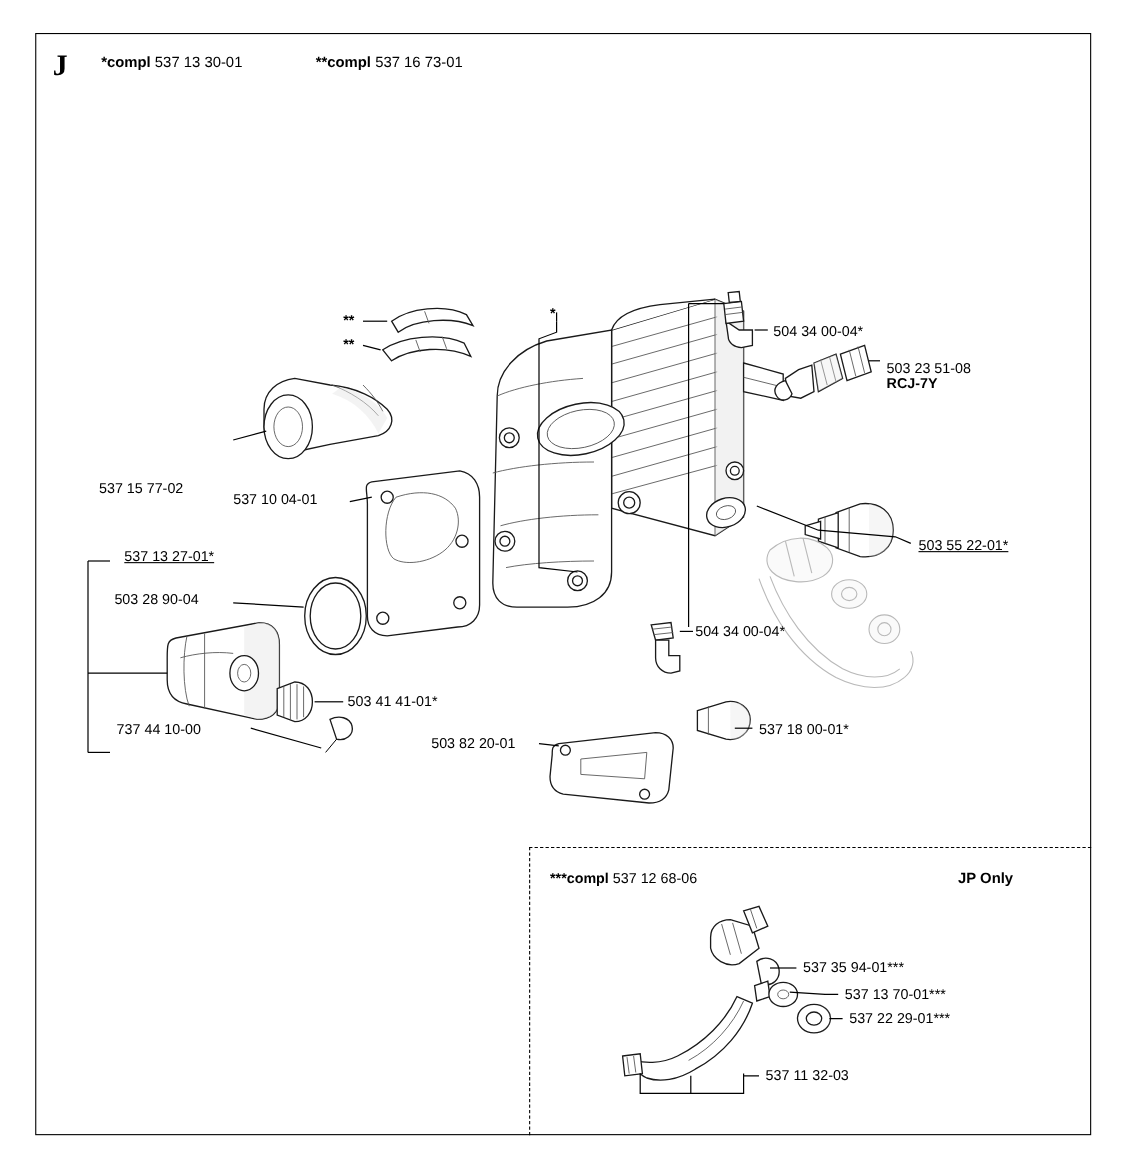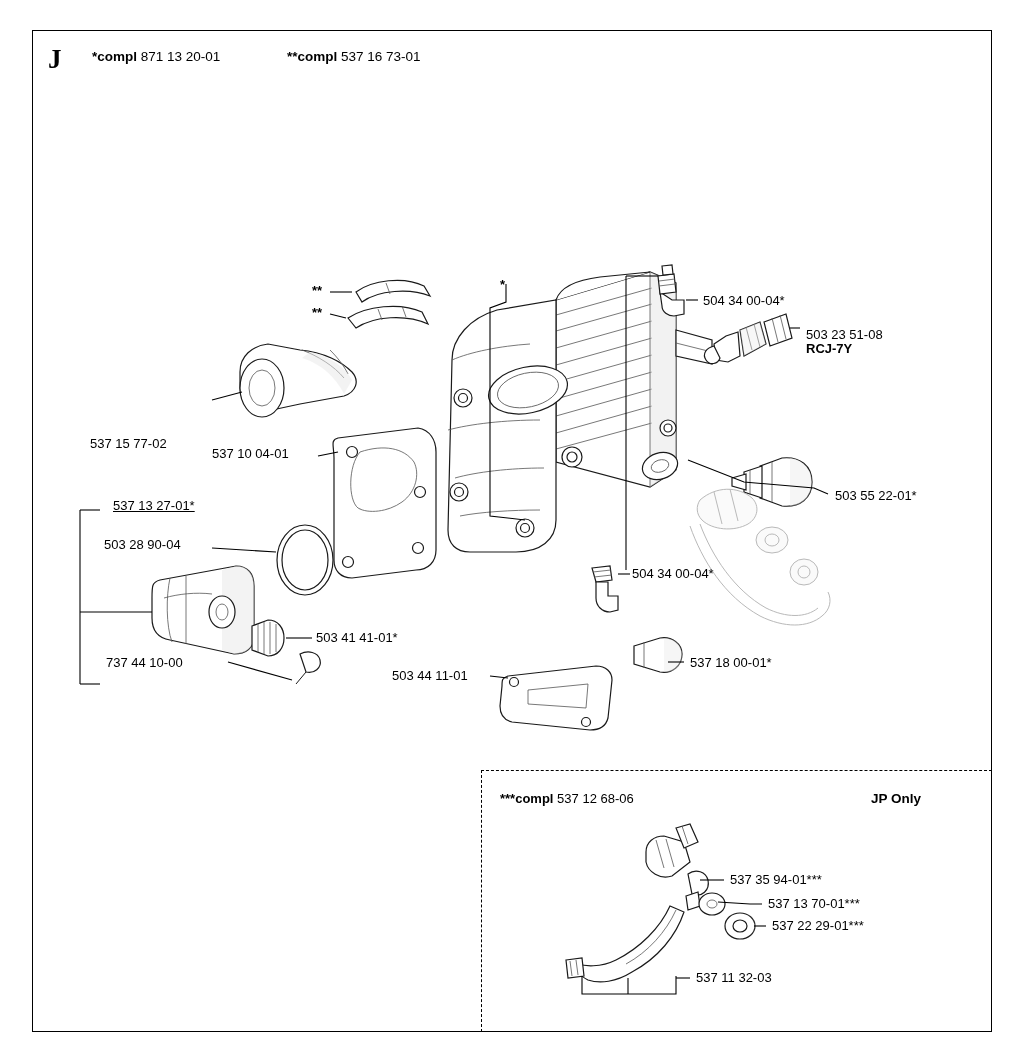--- a/index.html
+++ b/index.html
@@ -101,21 +101,21 @@
 <body>
 
 <div id="page">
 
   <div class="frame"></div>
 
   <div class="section-letter">J</div>
 
   <div class="hdr" id="hdr1">
     <b>*compl</b>
-    <span>871 13 20-01</span>
+    <span>537 13 30-01</span>
   </div>
   <div class="hdr" id="hdr2">
     <b>**compl</b>
     <span>537 16 73-01</span>
   </div>
 
   <svg class="art" viewBox="0 0 1024 1063">
 
     <g>
 
@@ -365,25 +365,25 @@
       <path class="ln" d="M676,978 L690,978"></path>
     </g>
   </svg>
 
   <div class="lbl" style="left:90px; top:392px;margin-top:44px;">537 15 77-02</div>
   <div class="lbl" style="left:212px; top:446px;">537 10 04-01</div>
   <div class="lbl" style="left:113px; top:498px;text-decoration:underline;">537 13 27-01*</div>
   <div class="lbl" style="left:104px; top:537px;">503 28 90-04</div>
   <div class="lbl" style="left:316px; top:630px;">503 41 41-01*</div>
   <div class="lbl" style="left:106px; top:655px;">737 44 10-00</div>
-  <div class="lbl" style="left:392px; top:668px;">503 44 11-01</div>
+  <div class="lbl" style="left:392px; top:668px;">503 82 20-01</div>
   <div class="lbl" style="left:703px; top:293px;">504 34 00-04*</div>
   <div class="lbl" style="left:806px; top:327px;">503 23 51-08</div>
   <div class="lbl bold" style="left:806px; top:341px;">RCJ-7Y</div>
-  <div class="lbl" style="left:835px; top:488px;">503 55 22-01*</div>
+  <div class="lbl" style="left:835px; top:488px;text-decoration:underline;">503 55 22-01*</div>
   <div class="lbl" style="left:632px; top:566px;">504 34 00-04*</div>
   <div class="lbl" style="left:690px; top:655px;">537 18 00-01*</div>
 
   <div class="lbl bold" style="left:312px; top:283px;">**</div>
   <div class="lbl bold" style="left:312px; top:305px;">**</div>
   <div class="lbl bold" style="left:500px; top:277px;">*</div>
 
   <div class="inset"></div>
   <div class="inset-hdr">
     <b>***compl</b>

